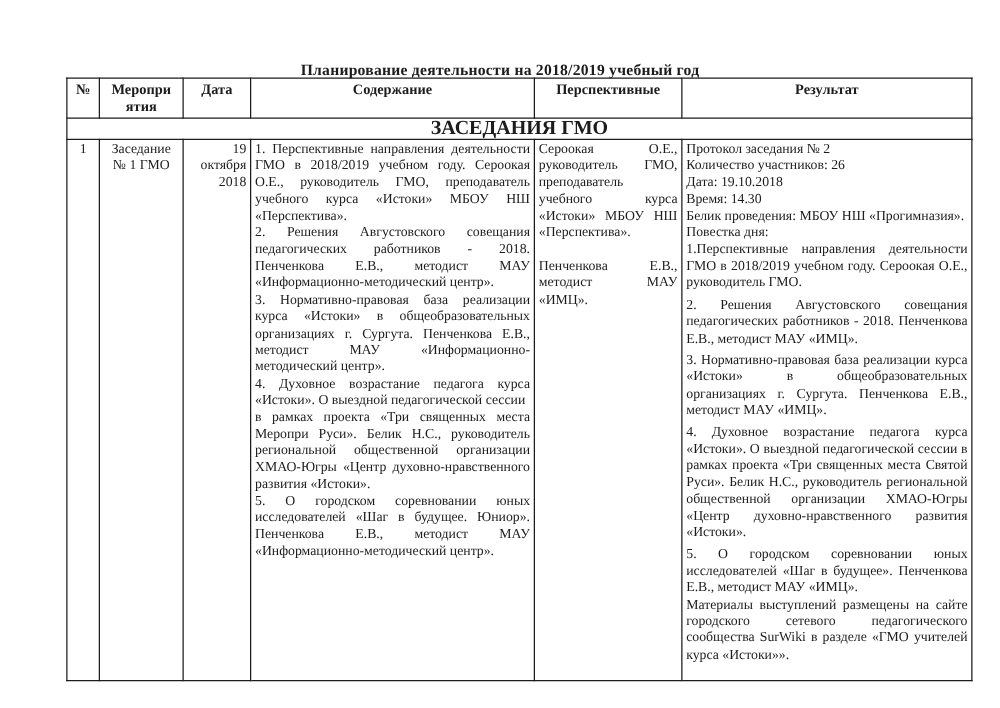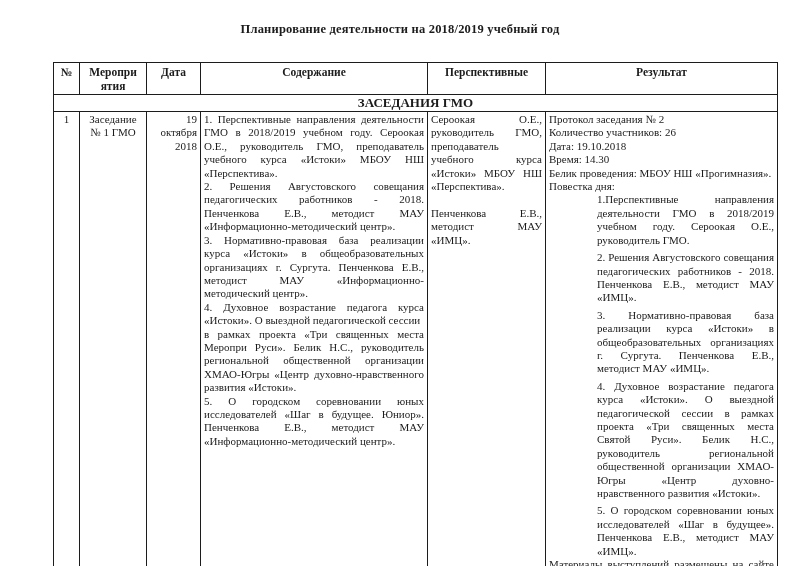--- a/index.html
+++ b/index.html
@@ -10,21 +10,21 @@
   body {
     width: 800px;
     height: 566px;
     position: relative;
     font-family: "Liberation Serif", "DejaVu Serif", serif;
     color: #1c1c1c;
     overflow: hidden;
   }
   .doc-title {
     position: absolute;
-    top: 22px;
+    top: 49px;
     left: 0;
     width: 800px;
     text-align: center;
     font-weight: bold;
     font-size: 12.5px;
     letter-spacing: 0.2px;
   }
   table.plan-table {
     position: absolute;
     top: 62px;
@@ -45,36 +45,36 @@
     font-size: 11.5px;
     font-weight: bold;
     text-align: center;
     vertical-align: top;
     padding-top: 2px;
     height: 26px;
   }
   .section-row td {
     text-align: center;
     font-weight: bold;
-    font-size: 13px;
+    font-size: 16px;
     height: 16px;
     padding: 0;
     line-height: 15px;
   }
   .data-row td { height: 430px; }
   .cell-num   { text-align: center; }
   .cell-event { text-align: center; }
   .cell-date  { text-align: right; }
   .cell-content, .cell-resp, .cell-result { text-align: justify; }
   .para      { text-align: justify; }
   .line      { text-align: justify; }
   .gap-para  { text-align: justify; }
   .gap-para + .gap-para { margin-top: 4px; }
   .result-info + .result-items .gap-para:first-child { margin-top: 0; }
-  .result-items { margin-top: 0; margin-left: 48px; }
+  .result-items { margin-top: 0; }
 </style>
 </head>
 <body>
 
 <div class="doc-title">Планирование деятельности на 2018/2019 учебный год</div>
 
 <table class="plan-table">
   <colgroup>
     <col style="width:26px">
     <col style="width:67px">

